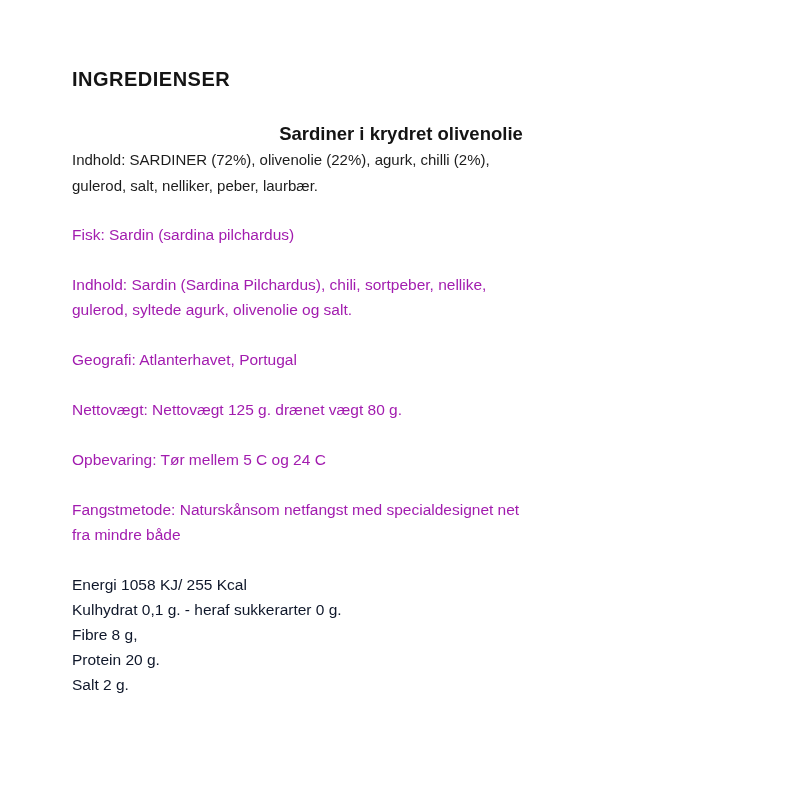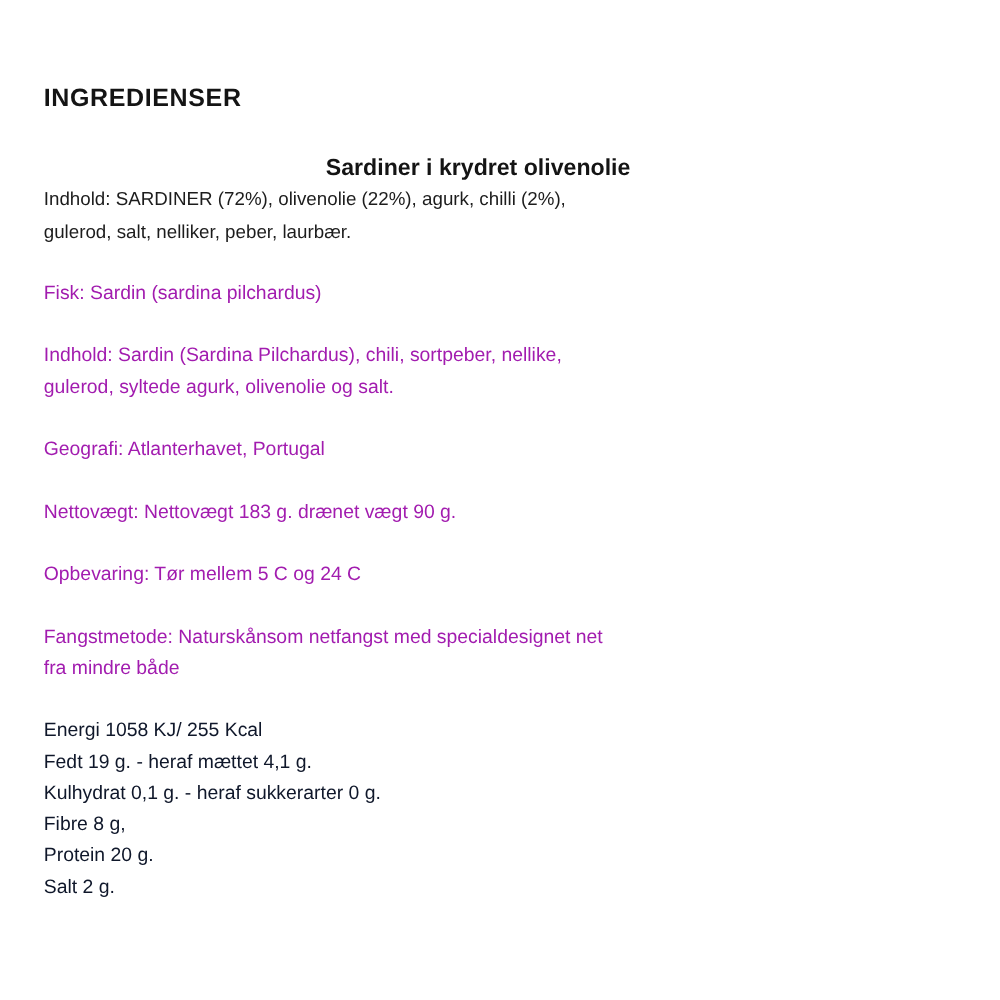--- a/index.html
+++ b/index.html
@@ -12,21 +12,21 @@
     height: 800px;
     overflow: hidden;
     font-family: "Liberation Sans", sans-serif;
     color: #1a1a1a;
     -webkit-font-smoothing: antialiased;
   }
   .page {
     box-sizing: border-box;
     width: 800px;
     height: 800px;
-    padding: 66px 70px 0 35px;
+    padding: 66px 70px 0 72px;
   }
   .section-title {
     margin: 0;
     font-size: 20px;
     line-height: 26px;
     font-weight: 700;
     letter-spacing: 0.5px;
     color: #141414;
   }
   .product-title {
@@ -79,34 +79,33 @@
 
   <div class="details">
 
       <p>Fisk: Sardin (sardina pilchardus)</p>
 
       <p>Indhold: Sardin (Sardina Pilchardus), chili, sortpeber, nellike,
 gulerod, syltede agurk, olivenolie og salt.</p>
 
       <p>Geografi: Atlanterhavet, Portugal</p>
 
-      <p>Nettovægt: Nettovægt 183 g. drænet vægt 90 g.</p>
+      <p>Nettovægt: Nettovægt 125 g. drænet vægt 80 g.</p>
 
 
       <p>Opbevaring: Tør mellem 5 C og 24 C</p>
 
       <p>Fangstmetode: Naturskånsom netfangst med specialdesignet net
 fra mindre både</p>
     </div>
 
   <div class="nutrition">
 
       <div>Energi 1058 KJ/ 255 Kcal</div>
 
-      <div>Fedt 19 g. - heraf mættet 4,1 g.</div>
 
       <div>Kulhydrat 0,1 g. - heraf sukkerarter 0 g.</div>
 
       <div>Fibre 8 g,</div>
 
       <div>Protein 20 g.</div>
 
       <div>Salt 2 g.</div>
     </div>
 

